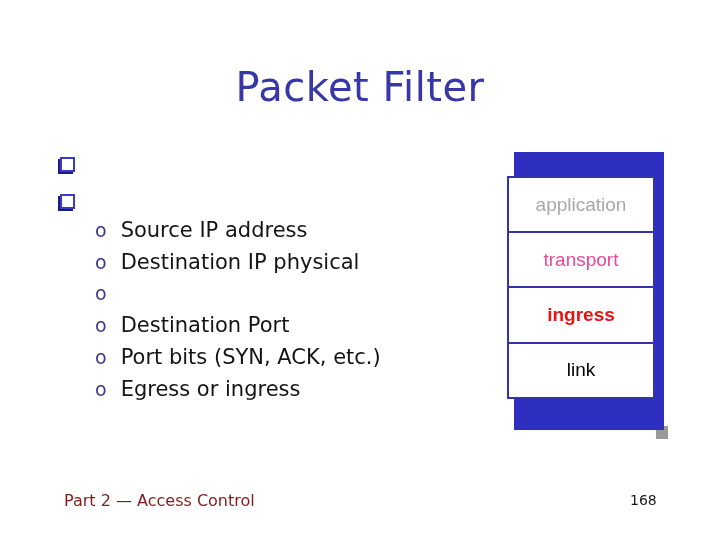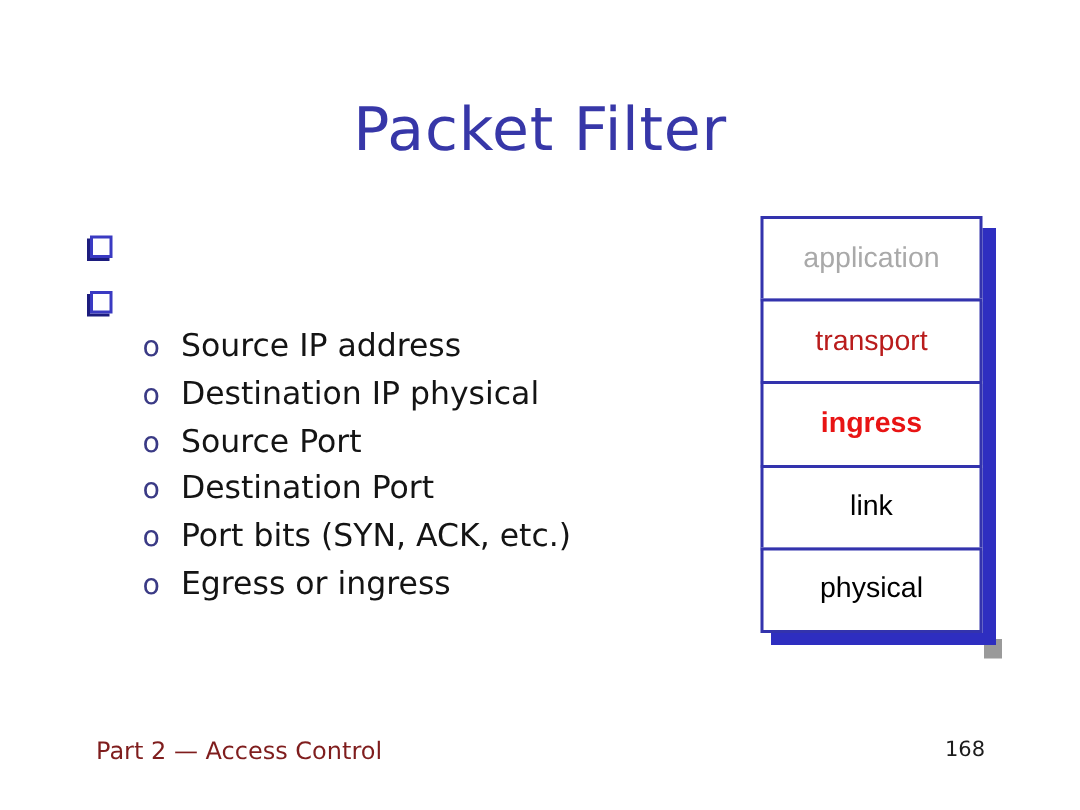--- a/index.html
+++ b/index.html
@@ -82,21 +82,21 @@
     z-index: 0;
   }
   .stack-back {
     position: absolute;
     left: 514px; top: 152px;
     width: 150px; height: 278px;
     z-index: 1;
   }
   .stack-boxes {
     position: absolute;
-    left: 507px; top: 144px;
+    left: 507px; top: 176px;
     width: 148px;
     z-index: 2;
     display: flex;
     flex-direction: column;
   }
   .layer {
     box-sizing: border-box;
     height: 57.2px;
     background: #ffffff;
     border: 2px solid #3333ad;
@@ -145,21 +145,20 @@
     <div class="sub-row">
       <span class="o-marker">o</span>
       <span>Source IP address</span>
     </div>
     <div class="sub-row">
       <span class="o-marker">o</span>
       <span>Destination IP physical</span>
     </div>
     <div class="sub-row">
       <span class="o-marker">o</span>
-      <span>Source Port</span>
     </div>
     <div class="sub-row">
       <span class="o-marker">o</span>
       <span>Destination Port</span>
     </div>
     <div class="sub-row">
       <span class="o-marker">o</span>
       <span>Port bits (SYN, ACK, etc.)</span>
     </div>
     <div class="sub-row">
@@ -169,30 +168,27 @@
   </div>
 
   <div class="stack">
     <div class="stack-gray-shadow"></div>
     <div class="stack-back" style="background: rgb(46, 46, 192);"></div>
     <div class="stack-boxes">
       <div class="layer">
         <span style="color: rgb(169, 169, 169);">application</span>
       </div>
       <div class="layer">
-        <span style="color: #b91c1c;">transport</span>
+        <span style="color: #ec4899;">transport</span>
       </div>
       <div class="layer">
         <span class="layer-bold" style="color: rgb(232, 20, 20);">ingress</span>
       </div>
       <div class="layer">
         <span style="color: rgb(0, 0, 0);">link</span>
-      </div>
-      <div class="layer">
-        <span style="color: rgb(0, 0, 0);">physical</span>
       </div>
     </div>
   </div>
 
   <div class="footer-left">Part 2 — Access Control</div>
   <div class="footer-page">168</div>
 
 </div>
 
 </body></html>

